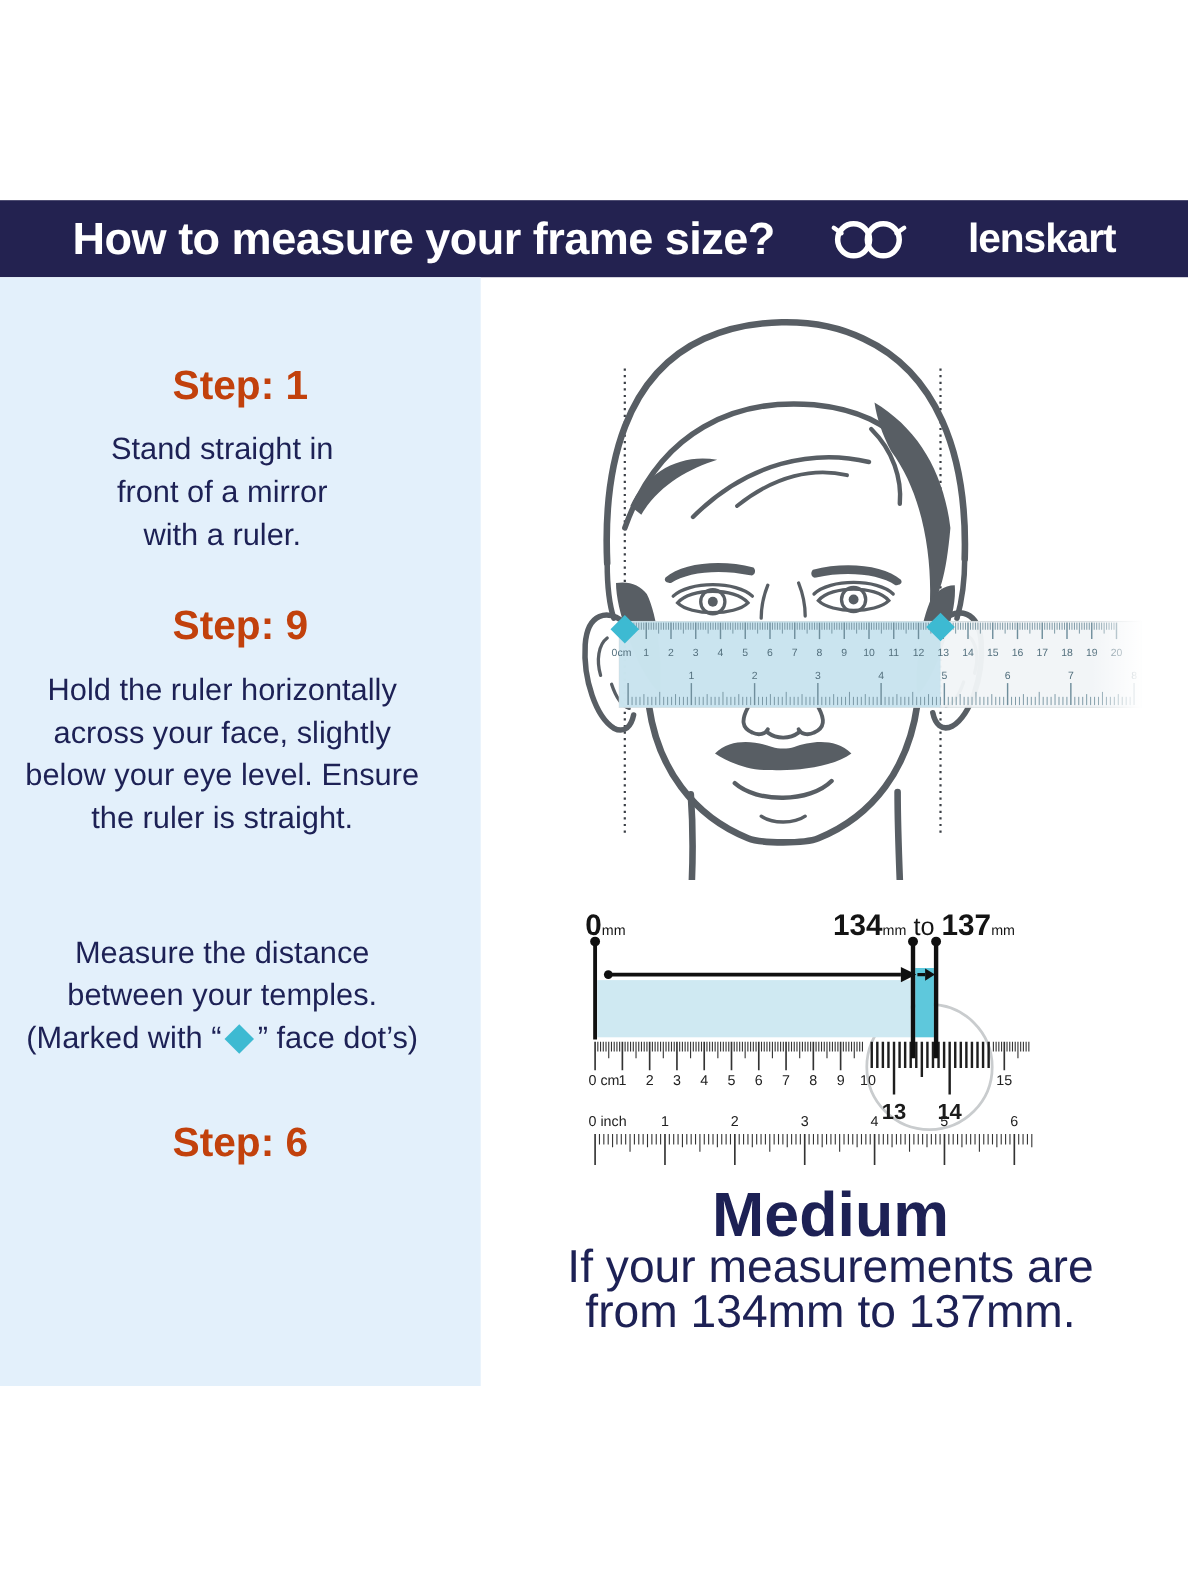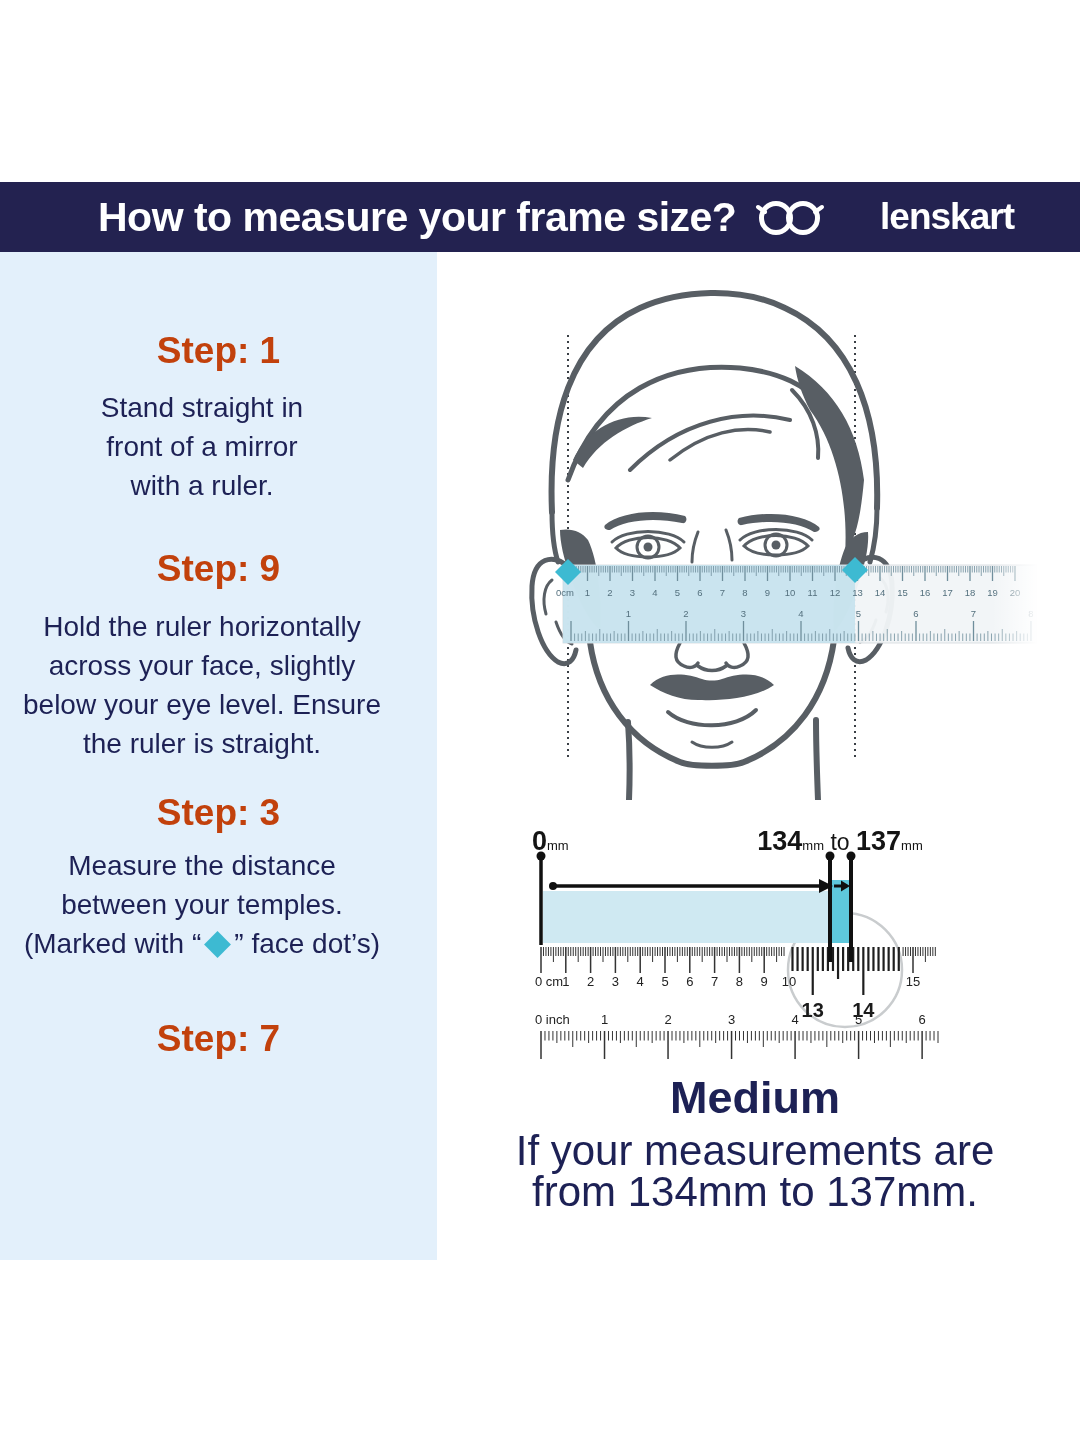--- a/index.html
+++ b/index.html
@@ -1,33 +1,33 @@
 <!DOCTYPE html>
 <html><head>
 <meta charset="utf-8">
 <style>
   html,body{margin:0;padding:0;background:#ffffff;}
   .page{position:relative;width:1080px;height:1440px;background:#ffffff;overflow:hidden;
         font-family:"Liberation Sans",sans-serif;}
   
   .header{position:absolute;left:0;top:182px;width:1080px;height:70px;background:#232250;
           display:flex;align-items:center;justify-content:space-between;padding:0 66px;box-sizing:border-box;}
-  .header-title{color:#ffffff;font-size:41px;font-weight:bold;letter-spacing:-0.5px;white-space:nowrap;margin-left:32px;}
+  .header-title{color:#ffffff;font-size:41px;font-weight:bold;letter-spacing:-0.5px;white-space:nowrap;}
   .logo{display:flex;align-items:center;gap:10px;}
   .brand{color:#ffffff;font-size:37px;font-weight:bold;letter-spacing:-1px;margin-left:44px;}
   
   .left-panel{position:absolute;left:0;top:252px;width:437px;height:1008px;background:#e3f0fb;}
   .s-t{position:absolute;left:0;width:437px;text-align:center;font-weight:bold;font-size:37px;color:#c2410c;}
   .s-b{position:absolute;left:0;width:404px;text-align:center;font-size:28px;line-height:39px;
        color:#1d2155;white-space:pre-line;}
   .diamond-inline{display:inline-block;width:19px;height:19px;background:#3dbad2;
        transform:rotate(45deg);margin:0 7px;vertical-align:-1px;}
   
   .result-size{position:absolute;left:440px;top:1072px;width:630px;text-align:center;
-       font-size:45px;font-weight:bold;color:#1d2155;}
+       font-size:57px;font-weight:bold;color:#1d2155;}
   .result-text{position:absolute;left:440px;top:1130px;width:630px;text-align:center;
        font-size:42px;line-height:41px;color:#1d2155;white-space:pre-line;}
   svg{position:absolute;}
   .face-svg{left:440px;top:270px;}
   .meas-svg{left:440px;top:820px;}
 </style>
 </head>
 <body>
 
 <div class="page">
@@ -48,25 +48,24 @@
   <div class="left-panel"></div>
   <div class="s-t" style="top:330px">Step: 1</div>
   <div class="s-b" style="top:388px">Stand straight in
 front of a mirror
 with a ruler.</div>
   <div class="s-t" style="top:548px">Step: 9</div>
   <div class="s-b" style="top:607px">Hold the ruler horizontally
 across your face, slightly
 below your eye level. Ensure
 the ruler is straight.</div>
-  <div class="s-t" style="top:792px">Step: 3</div>
   <div class="s-b" style="top:846px"><span>Measure the distance
 between your temples.
 (Marked with “</span><span class="diamond-inline"></span><span>” face dot’s)</span></div>
-  <div class="s-t" style="top:1018px">Step: 7</div>
+  <div class="s-t" style="top:1018px">Step: 6</div>
 
   <svg class="face-svg" width="640" height="530" viewBox="0 0 640 530">
     <defs>
       <linearGradient id="fadeR" x1="0" y1="0" x2="1" y2="0">
         <stop offset="0" stop-color="#ffffff" stop-opacity="0"></stop>
         <stop offset="1" stop-color="#ffffff" stop-opacity="1"></stop>
       </linearGradient>
     </defs>
 
     <g stroke="#3a3f45" stroke-width="2" stroke-dasharray="2 4">

